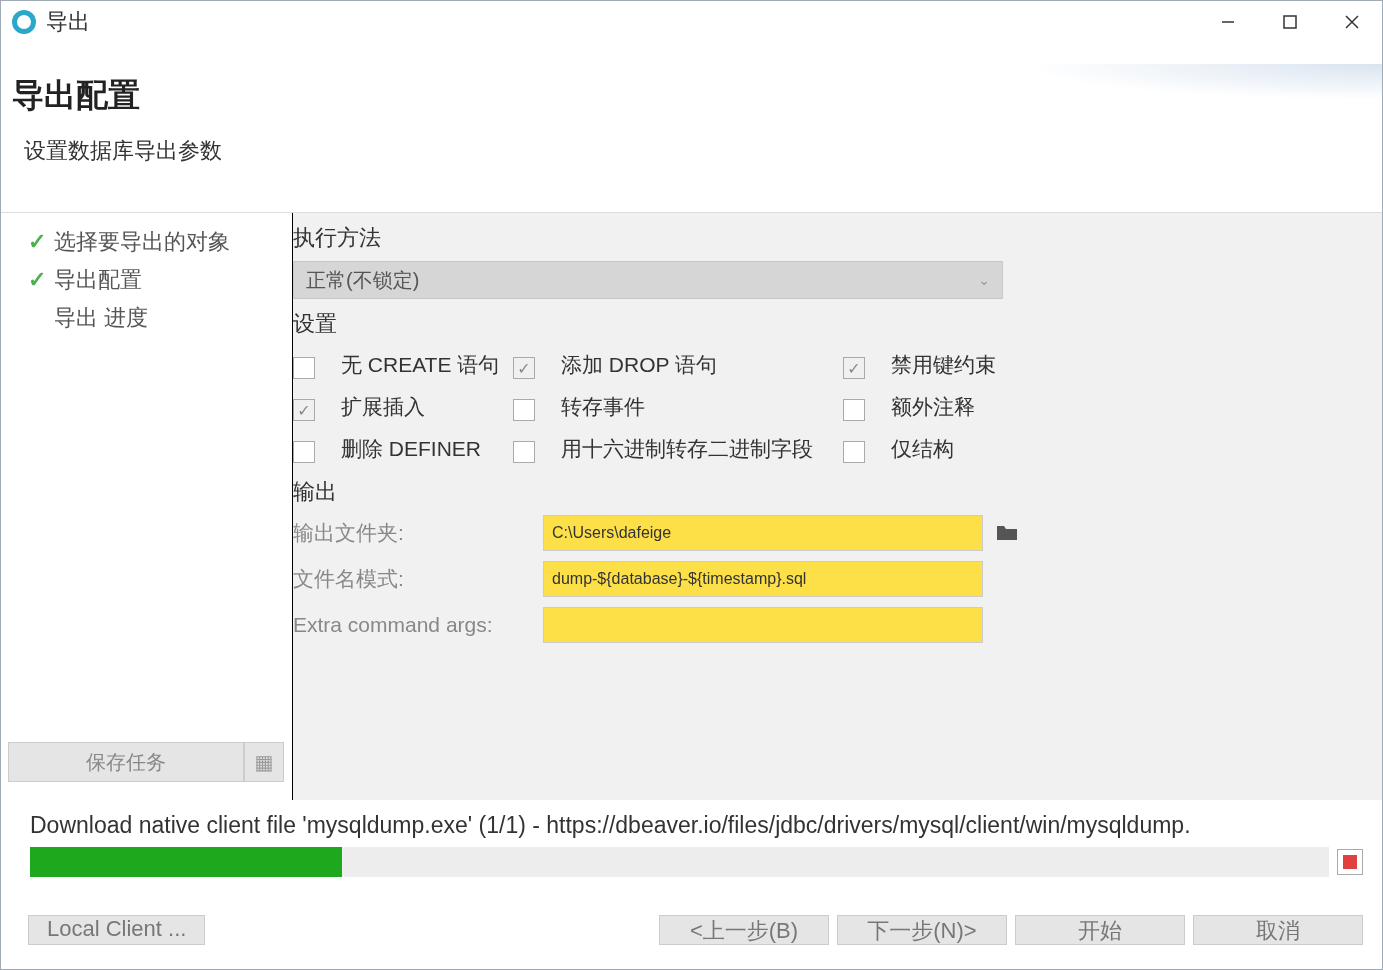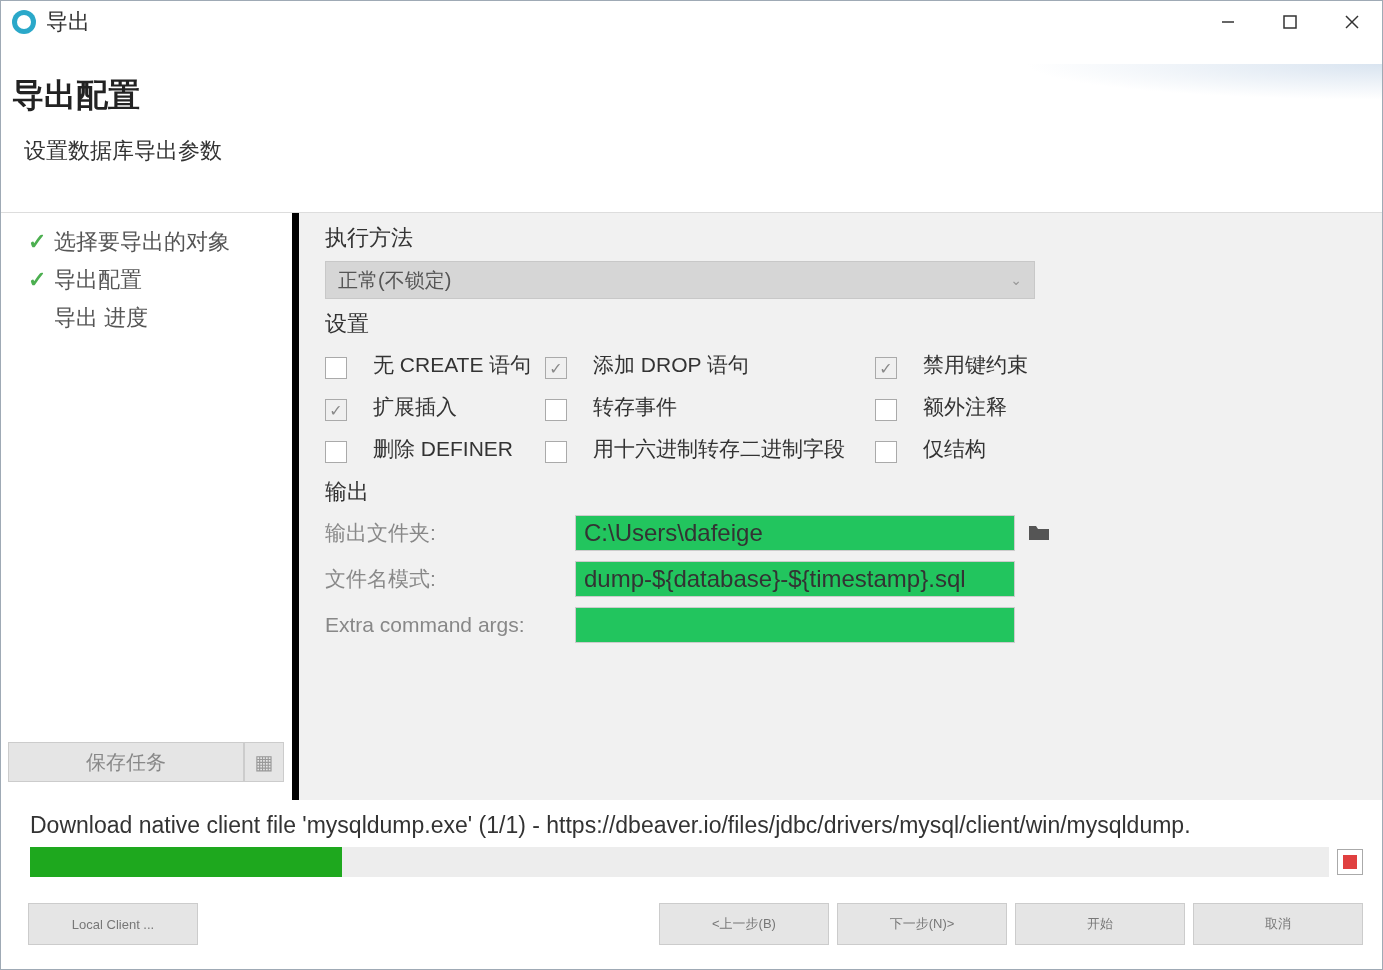--- a/index.html
+++ b/index.html
@@ -108,22 +108,22 @@
   background: #e5e5e5;
   border: 1px solid #ccc;
   display: flex; align-items: center; justify-content: center;
   color: #999;
 }
 
 
 .main-panel {
   flex: 1;
   background: #f1f1f1;
-  border-left: 7px solid #000000;
-  padding: 10px 26px;
+  border-left: 1px solid #000000;
+  padding: 10px 0;
   overflow: hidden;
 }
 .group { margin-bottom: 10px; }
 .group-title {
   font-size: 22px; color: #333;
   margin-bottom: 8px;
 }
 .select-box {
   width: 710px; height: 38px;
   background: #d6d6d6;
@@ -166,24 +166,24 @@
   display: flex; align-items: center;
   margin-bottom: 10px;
 }
 .form-label {
   width: 250px;
   font-size: 21px; color: #888;
 }
 .text-input {
   flex: 1; max-width: 440px;
   height: 36px;
-  background: #22c55e;
+  background: #fde047;
   border: 1px solid #ccc;
   padding: 0 8px;
-  font-size: 24px; color: #333;
+  font-size: 16px; color: #333;
   font-family: inherit;
   outline: none;
 }
 .folder-btn {
   width: 36px; height: 36px;
   display: flex; align-items: center; justify-content: center;
   margin-left: 6px;
   color: #666;
 }
 .text-input-wide { max-width: 440px; }
@@ -237,27 +237,27 @@
 
 .footer {
   position: absolute;
   bottom: 25px;
   left: 0; right: 0;
   padding: 0 20px;
   display: flex; align-items: center;
 }
 .footer .ft-spacer { flex: 1; }
 .ft-btn {
-  height: 42px; min-width: 170px;
+  height: 30px; min-width: 170px;
   margin-left: 8px;
   background: #e5e5e5;
   border: 1px solid #ccc;
   color: #777;
-  font-size: 13px;
-  display: flex; align-items: center; justify-content: center;
+  font-size: 22px;
+  display: flex; justify-content: center;
   padding: 0 18px;
 }
 .ft-btn.local { min-width: 170px; color: #777; }
 
 .window-border {
   position: absolute; inset: 0;
   border: 1px solid #9faab5;
   pointer-events: none;
 }
 </style>

